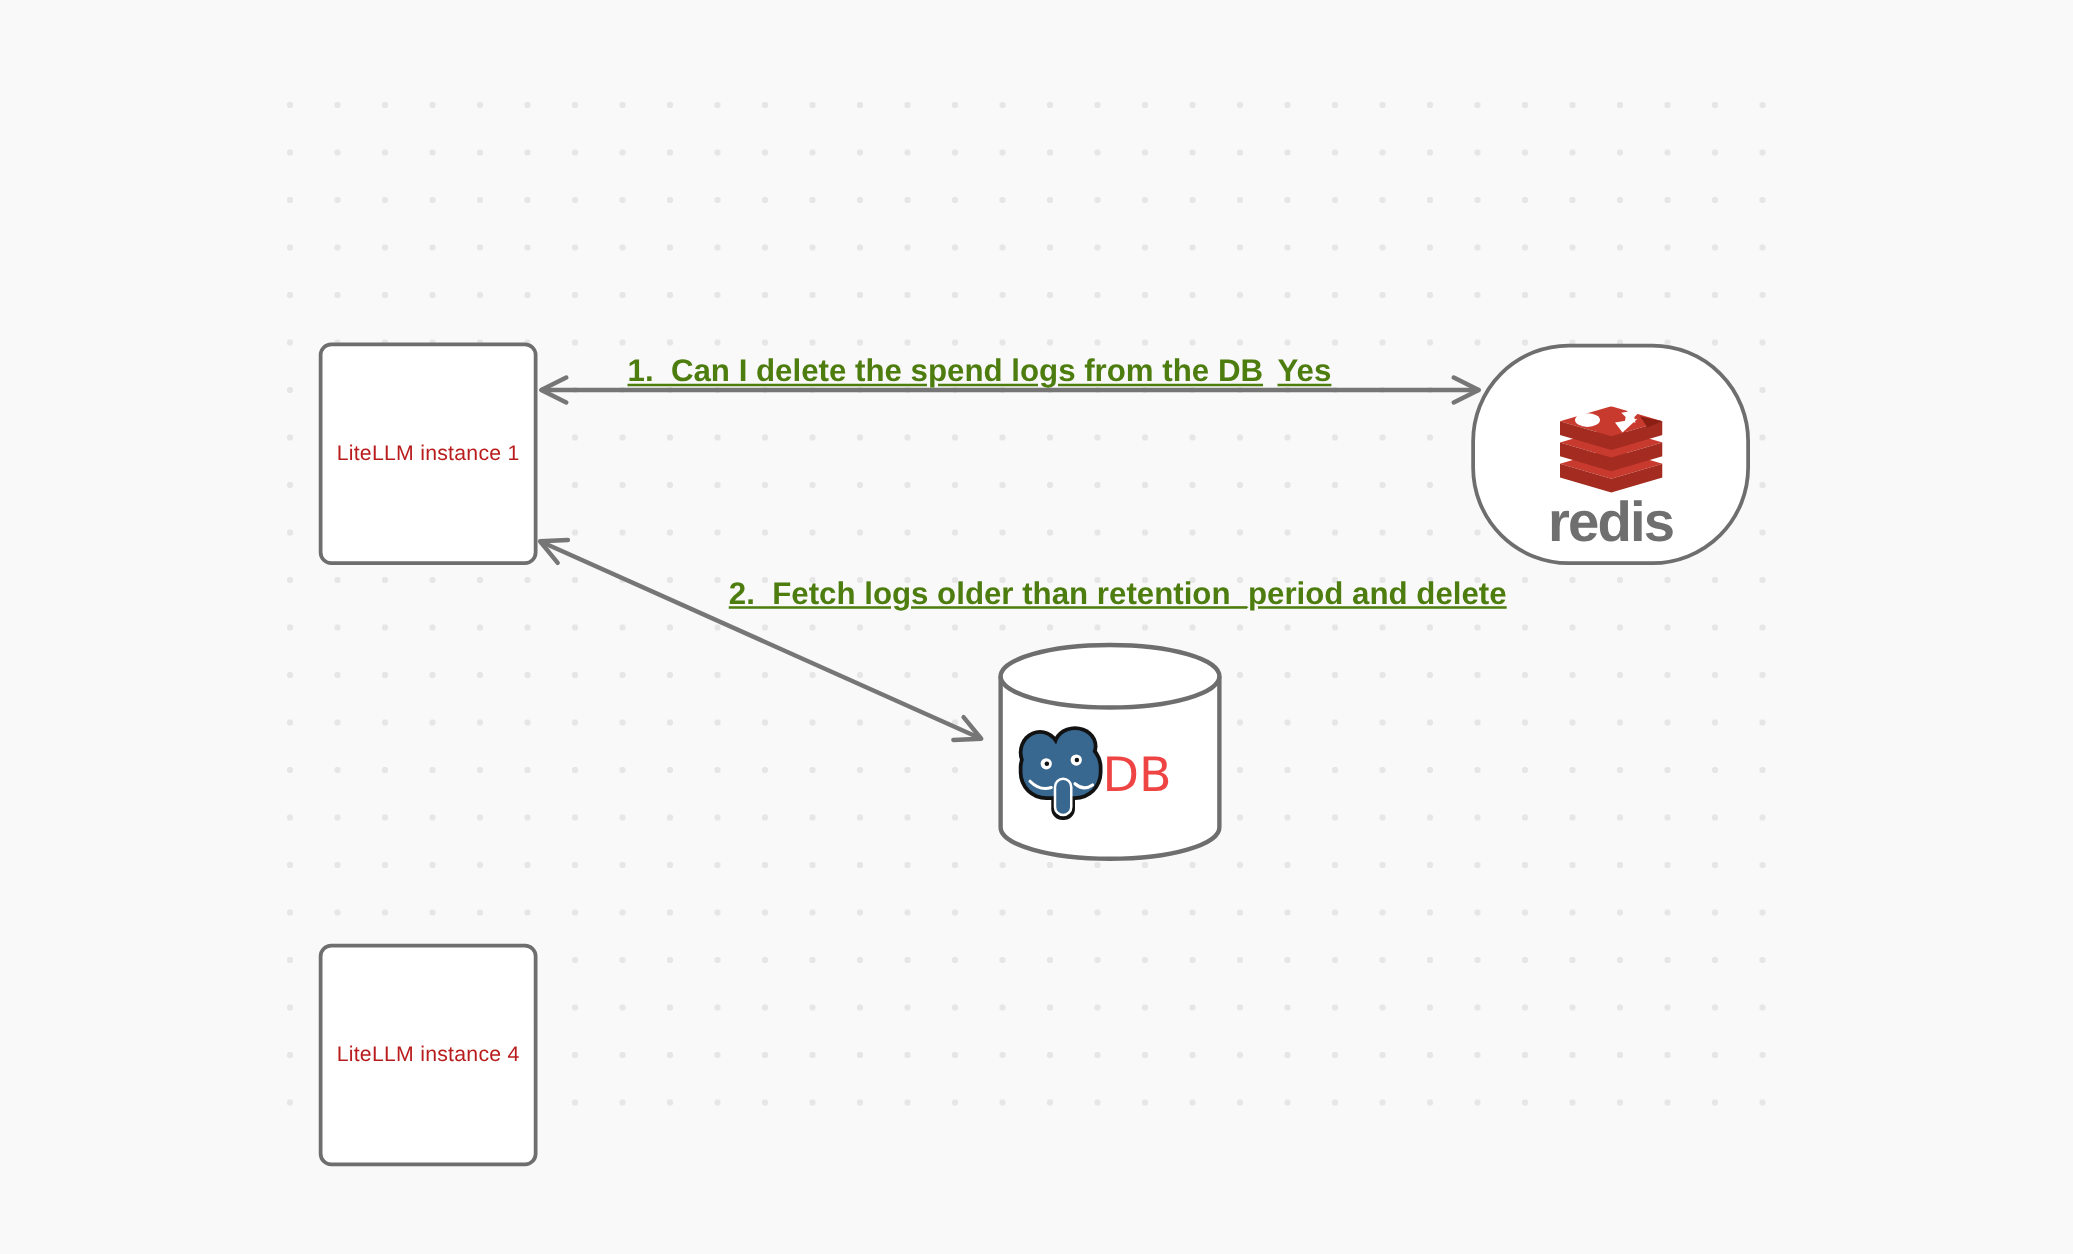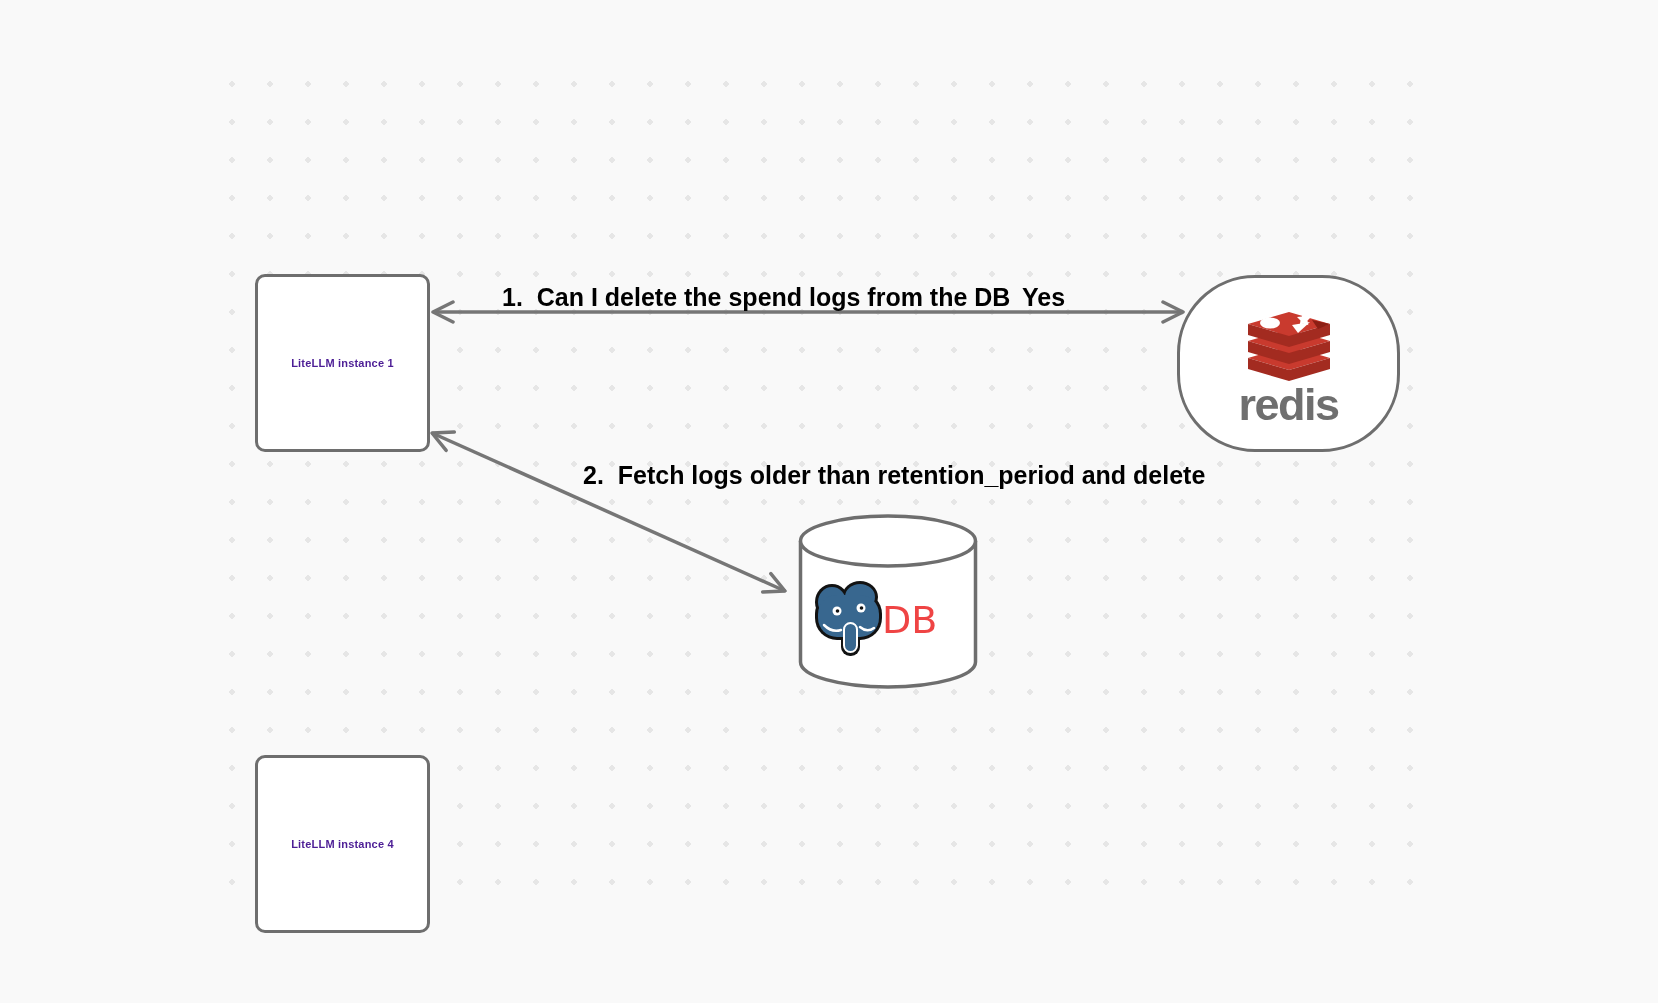--- a/index.html
+++ b/index.html
@@ -11,30 +11,30 @@
   .dots{
     position:absolute;left:213px;top:65px;width:1216px;height:836px;
     background-image:radial-gradient(circle,#e6e6e6 2.6px,rgba(230,230,230,0) 2.7px);
     background-size:38px 38px;
   }
   .node{
     position:absolute;background:#ffffff;border:3.5px solid #6e6e6e;
     display:flex;align-items:center;justify-content:center;box-sizing:border-box;
   }
   .inst{left:255px;width:175px;height:178px;border-radius:10px;}
-  .inst-label{font-size:11px;color:#4c1d95;letter-spacing:0.2px;font-weight:bold;}
+  .inst-label{font-size:17px;color:#b91c1c;letter-spacing:0.2px;}
   .redis-box{left:1177px;top:275px;width:223px;height:177px;border-radius:78px;
-    flex-direction:column;justify-content:flex-start;padding-top:34px;}
+    flex-direction:column;justify-content:flex-start;padding-top:47px;}
   .redis-word{
     font-size:45px;font-weight:bold;color:#6f6f6f;letter-spacing:-1.5px;
     line-height:1;margin-top:0px;
   }
   .edge-label{
-    position:absolute;font-size:25px;font-weight:bold;color:#000000;
-    white-space:pre;line-height:1.2;
+    position:absolute;font-size:25px;font-weight:bold;color:#4d7c0f;
+    white-space:pre;line-height:1.2;text-decoration:underline;
   }
   .db-label{
     position:absolute;left:882px;top:598px;font-size:38px;color:#ef4444;
     font-family:"DejaVu Sans","Liberation Sans",sans-serif;letter-spacing:0px;
   }
   svg{position:absolute;}
   .overlay{left:0;top:0;pointer-events:none;}
 </style>
 </head>
 <body>

